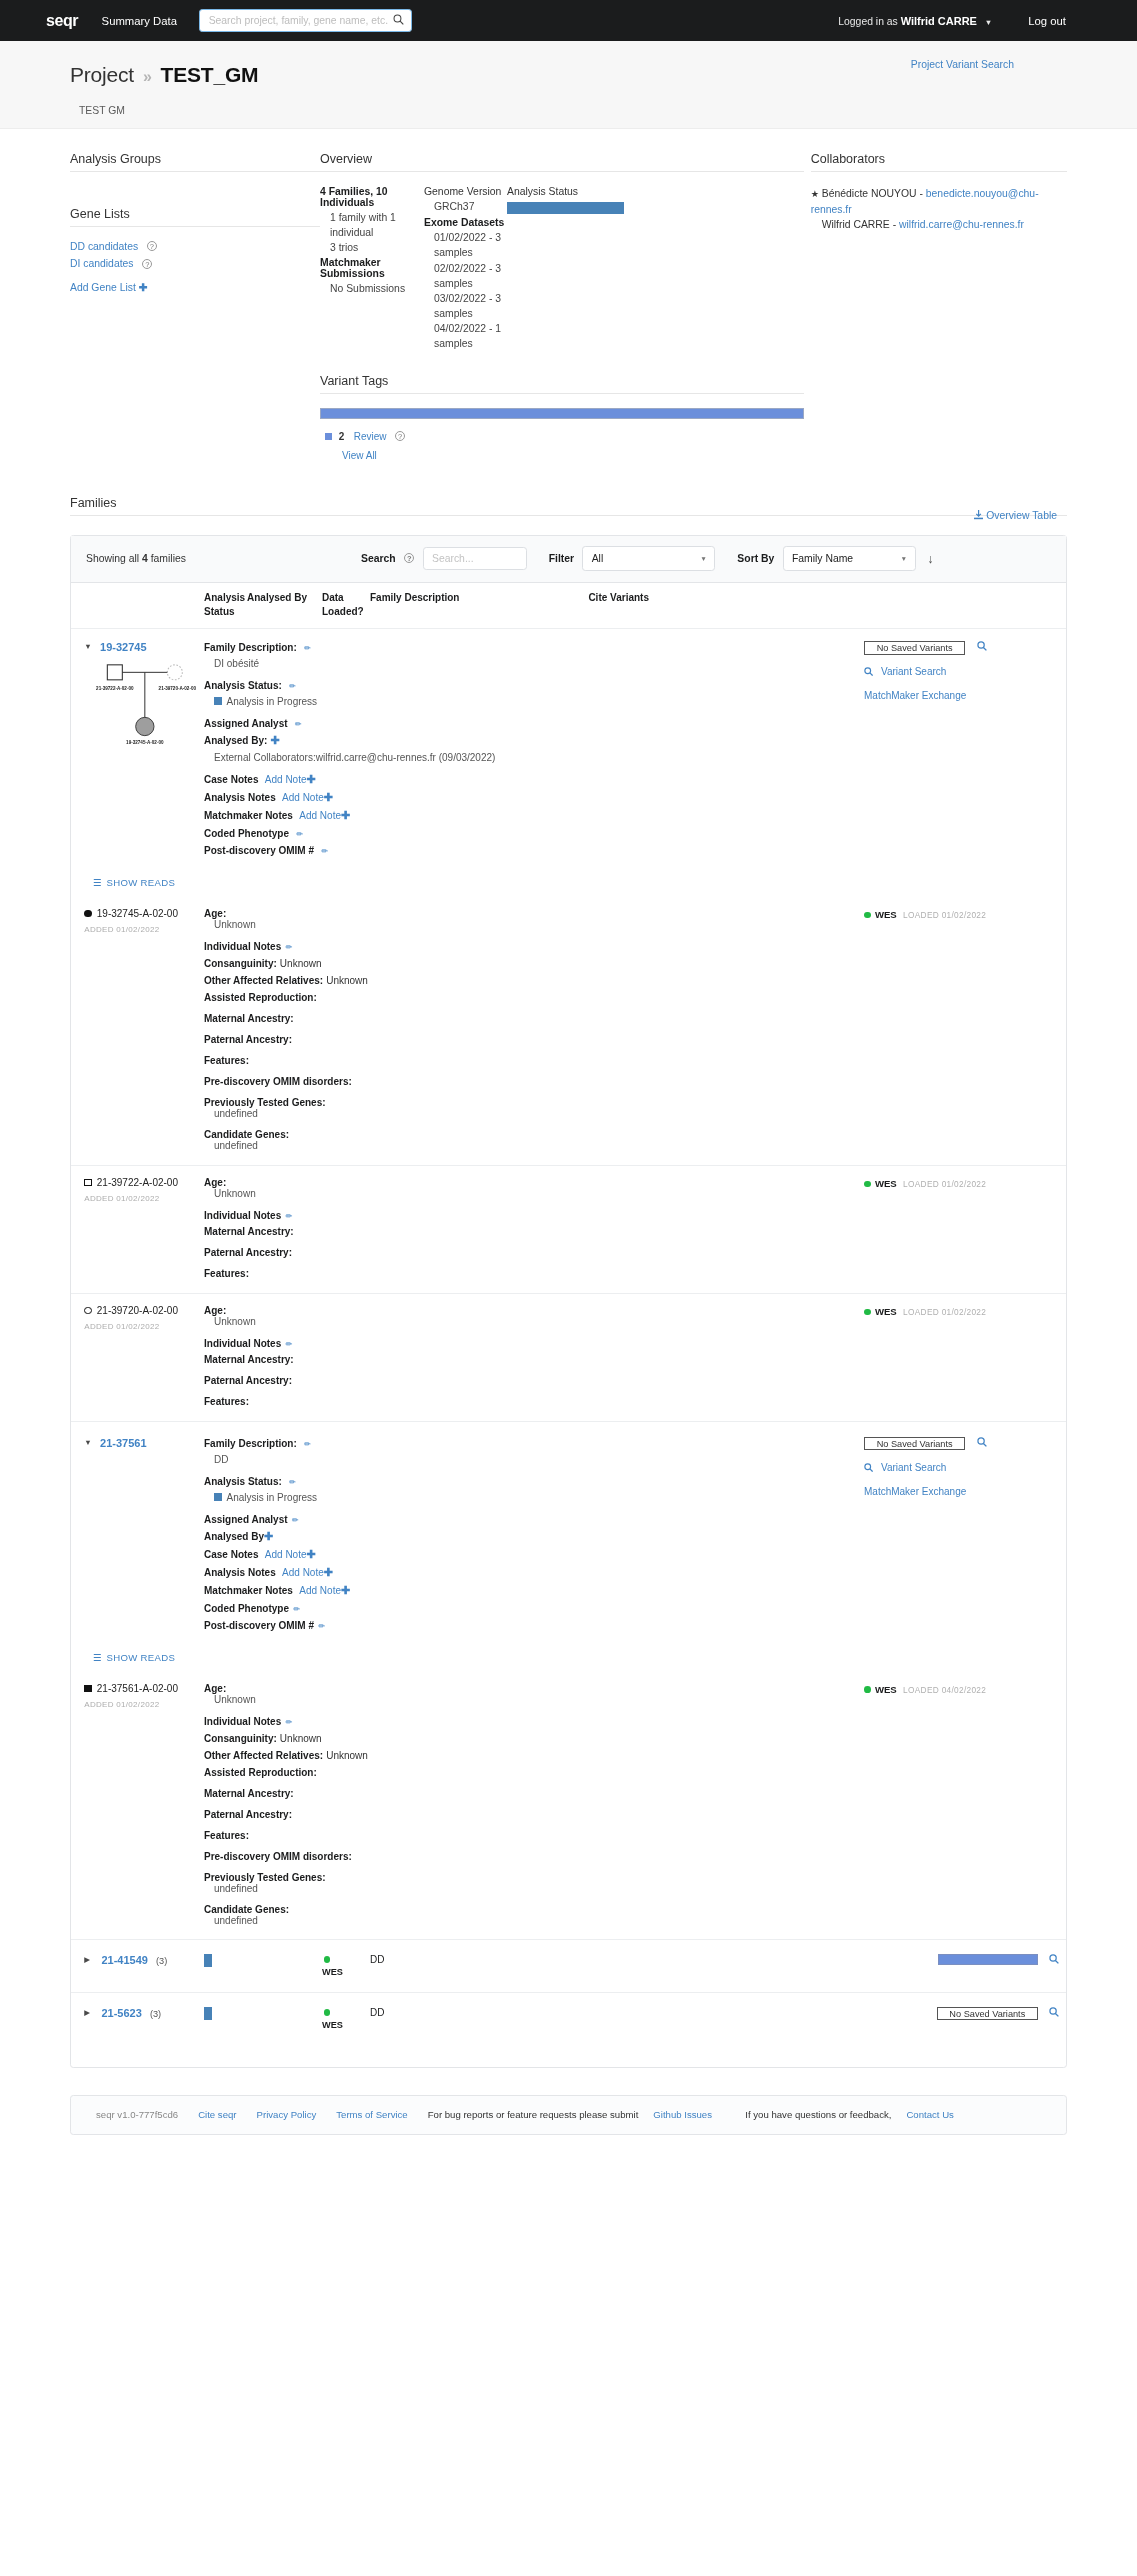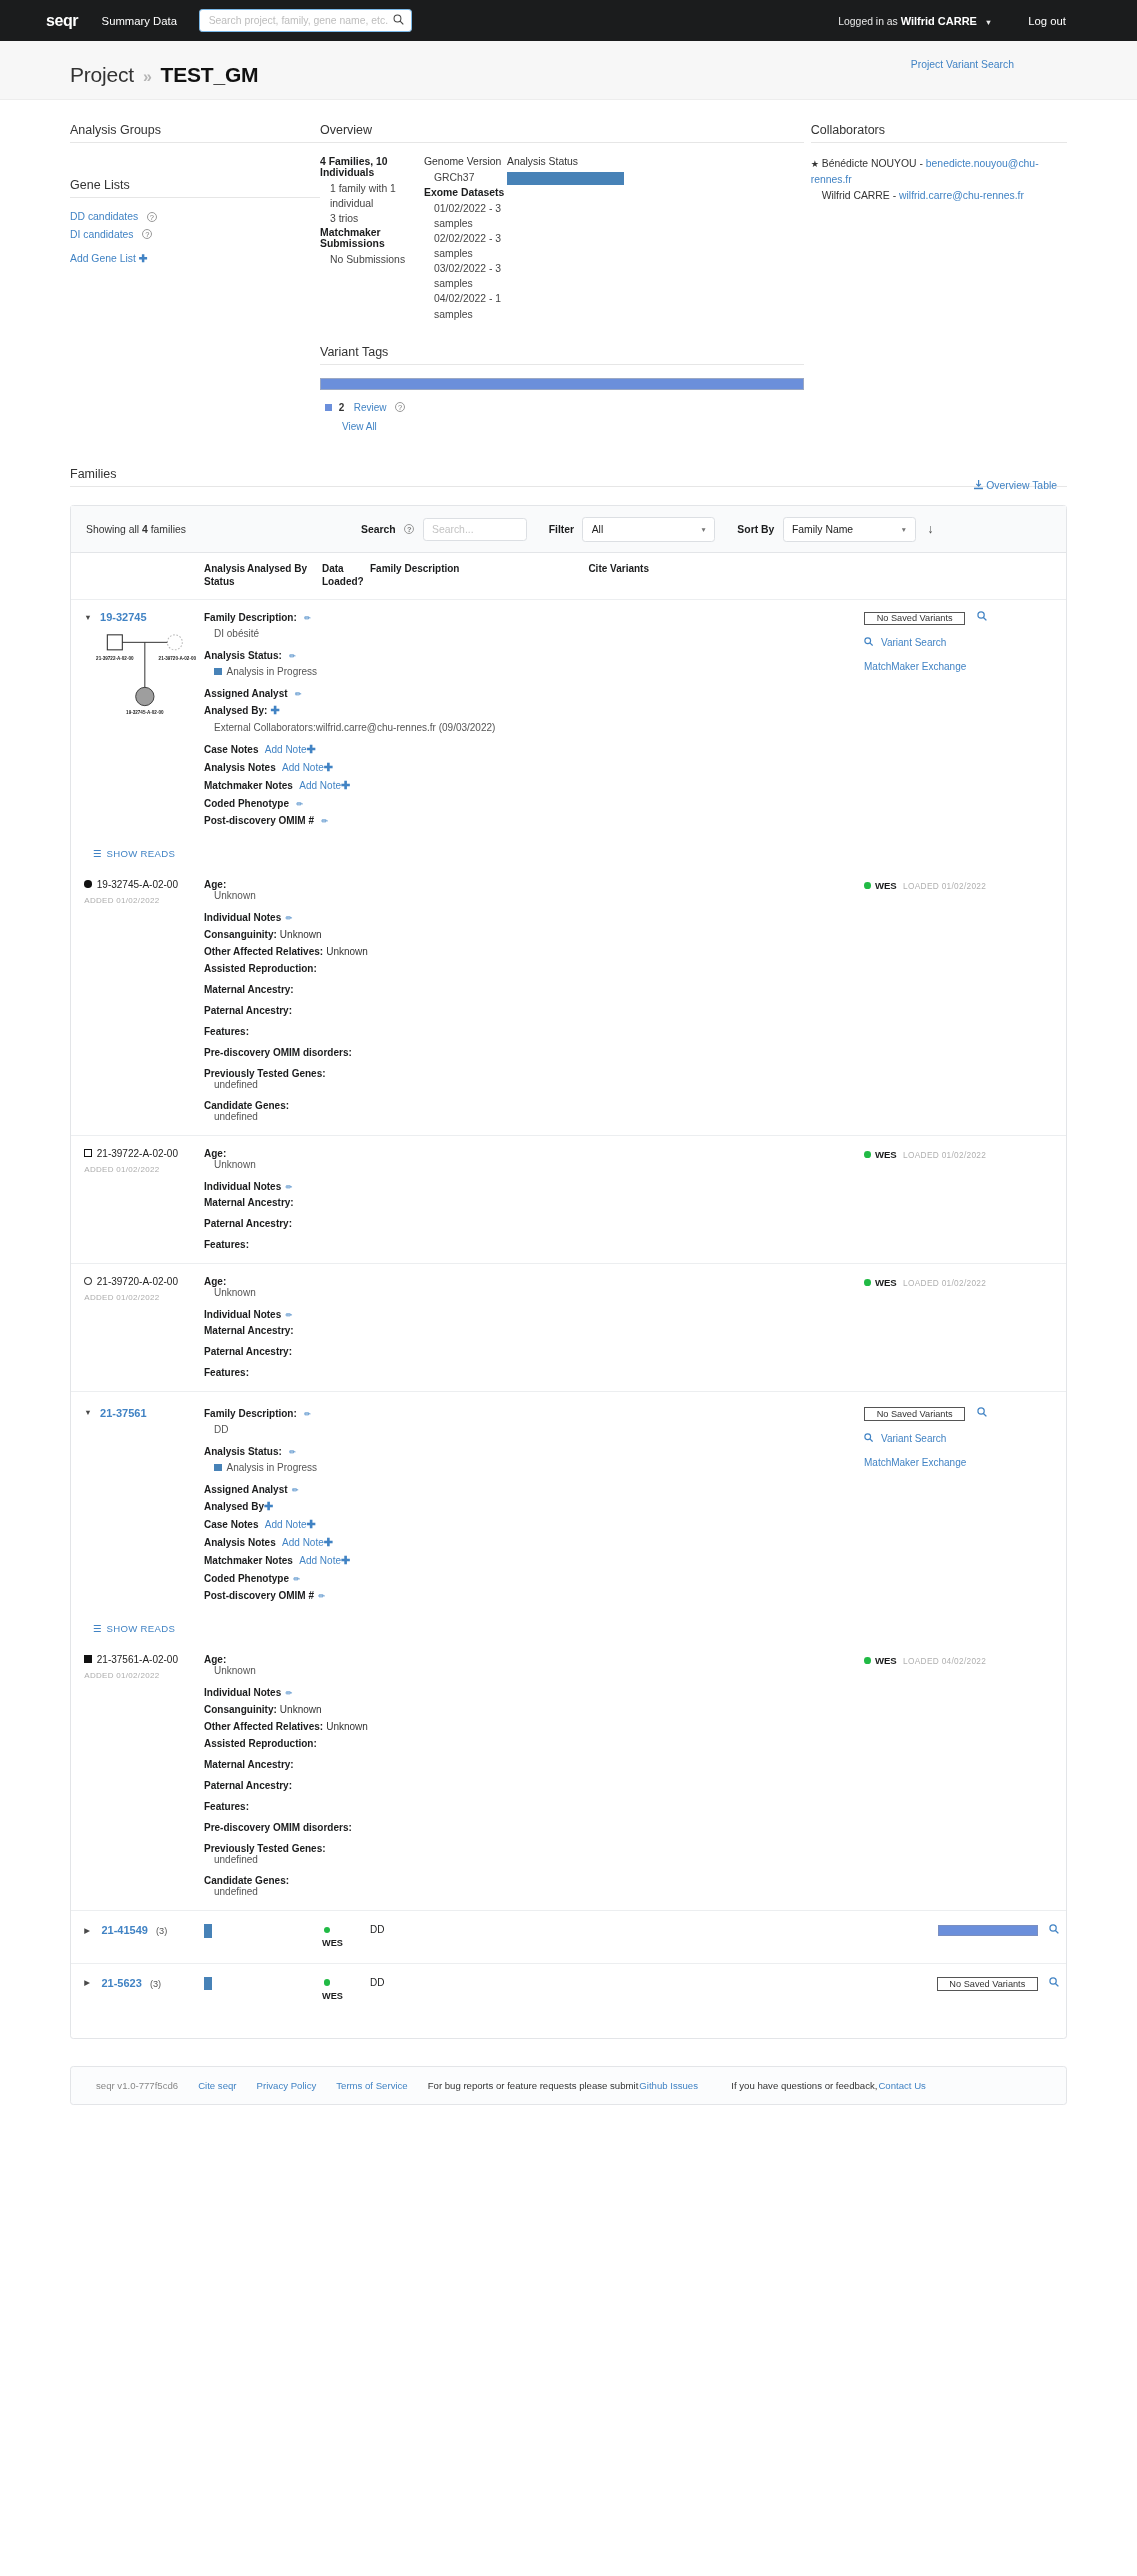--- a/index.html
+++ b/index.html
@@ -164,21 +164,21 @@
   .loaded { font-size:8.3px; color:#b0b0b0; letter-spacing:0.3px; margin-left:3.3px;}
 
   .crow { display:flex; align-items:flex-start; border-bottom:0.8px solid #eceef0; padding:13.3px 0 15px 0;}
   .crow .c-stat, .crow .c-anby, .crow .c-data, .crow .c-desc { font-size:10px; }
   .cbar { display:inline-block; width:7.5px; height:13.3px; background:#4782b7; }
 
   
   .foot-outer { margin:27px 70px 0 70px; border:0.8px solid #e3e5e8; border-radius:3.3px; background:#fbfcfd; }
   .footer { display:flex; align-items:center; padding:13.3px 25px; font-size:9.6px; color:#888; gap:0; }
   .footer span, .footer a { margin-right:20px; }
-  .footer .plain { color:#333; margin-right:1px;}
+  .footer .plain { color:#333; margin-right:15px;}
 </style>
 </head>
 <body>
 
 <div class="topnav">
   <div class="logo">seqr</div>
   <a class="nav-link">Summary Data</a>
   <div class="nav-search">
     <input placeholder="Search project, family, gene name, etc." style="">
     <span>
@@ -198,20 +198,21 @@
   </div>
 </div>
 
 <div class="page-head">
   <a class="pv-search">Project Variant Search</a>
   <div class="crumb">
     <span>Project</span>
     <span class="sep">»</span>
     <b>TEST_GM</b>
   </div>
+  <div class="proj-sub">TEST GM</div>
 </div>
 
 <div class="content">
   <div class="cols">
 
     <div class="col-left">
       <div class="sec-title">Analysis Groups</div>
       <div class="hr" style="margin-bottom:35px;"></div>
 
       <div class="sec-title">Gene Lists</div>

